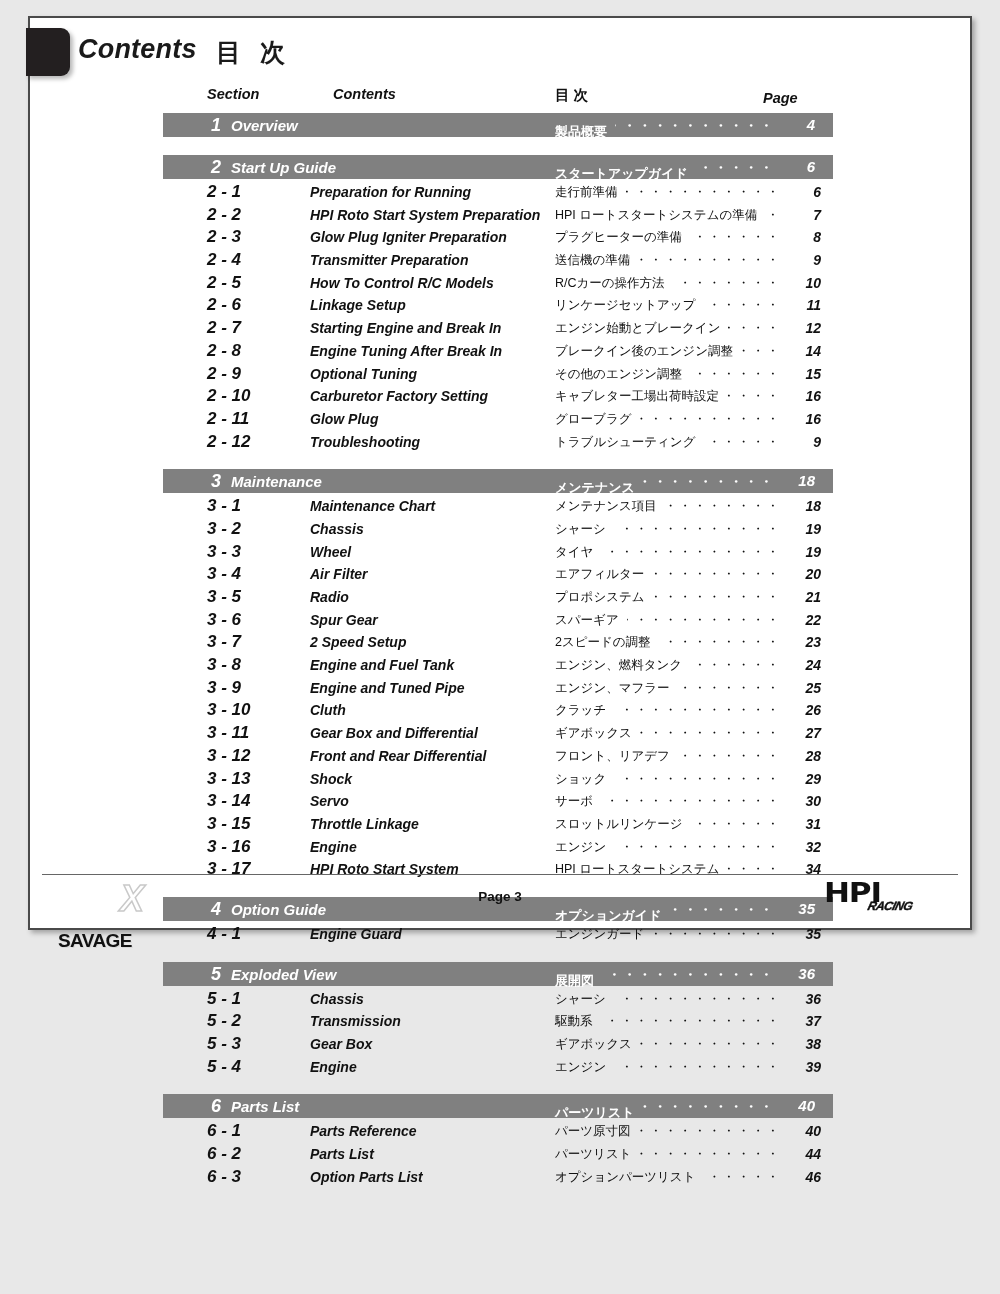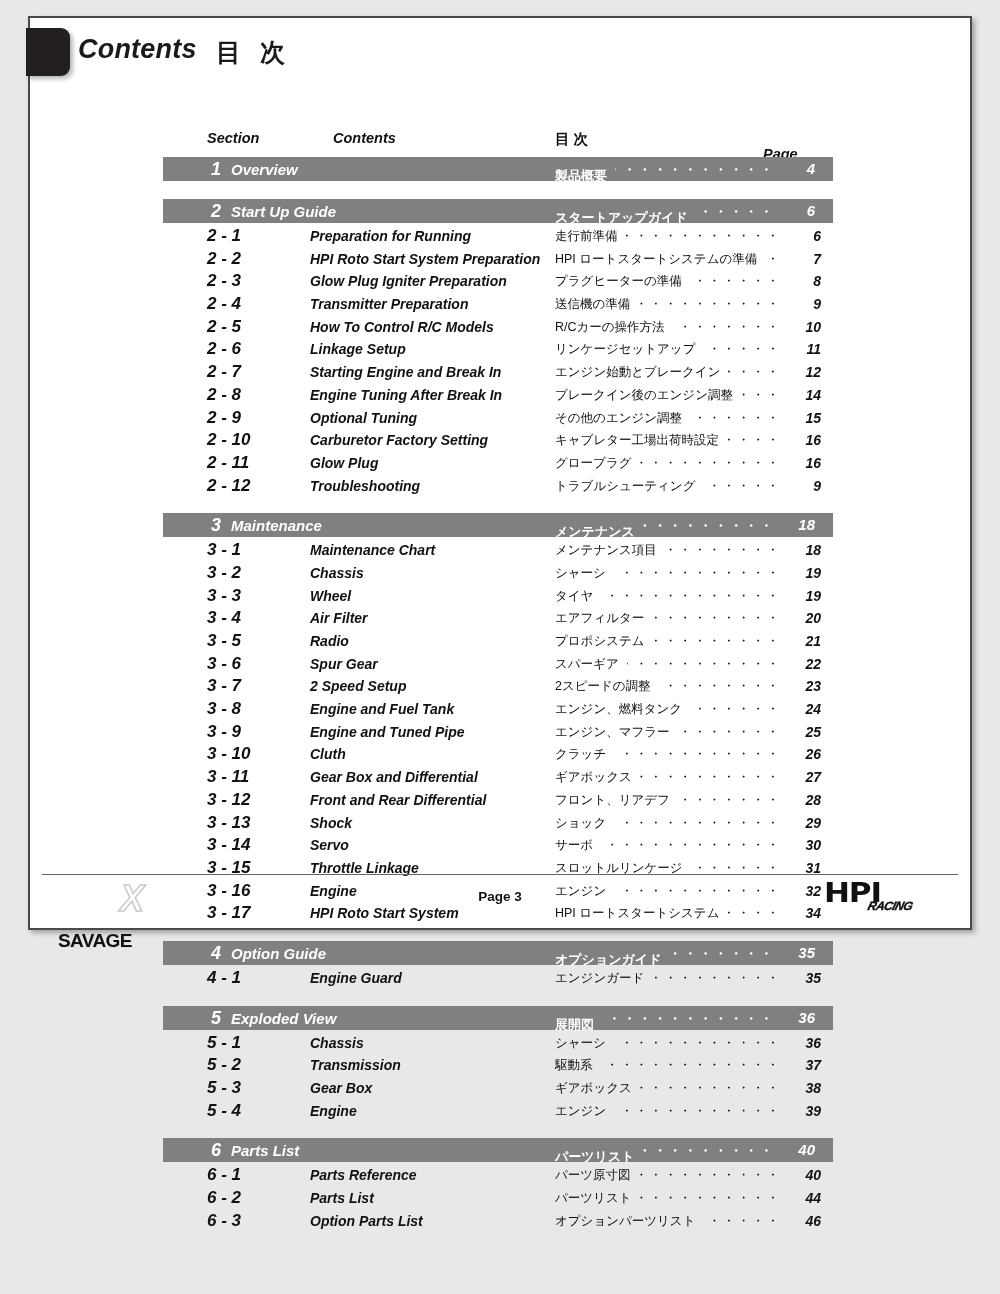--- a/index.html
+++ b/index.html
@@ -54,36 +54,35 @@
     font-weight: bold;
     color: #1a1a1a;
     letter-spacing: 6px;
   }
 
   
   #toc {
     position: absolute;
     left: 133px; top: 64px;
     width: 670px;
-    margin-top: 44px;
   }
 
   
   .col-head {
     position: relative;
     height: 26px;
     font-size: 14.5px;
     font-weight: bold;
     font-style: italic;
     color: #111;
   }
   .col-head .c-section { position: absolute; left: 44px;  top: 4px; }
   .col-head .c-contents{ position: absolute; left: 170px; top: 4px; }
   .col-head .c-jp      { position: absolute; left: 392px; top: 4px; font-style: normal; }
-  .col-head .c-page    { position: absolute; left: 600px; top: 20px; }
+  .col-head .c-page    { position: absolute; left: 600px; top: 8px; }
 
   
   .sec-bar {
     position: relative;
     height: 24px;
     background: #808080;
     margin-top: 5px;
     margin-bottom: 2px;
     color: #ffffff;
   }

